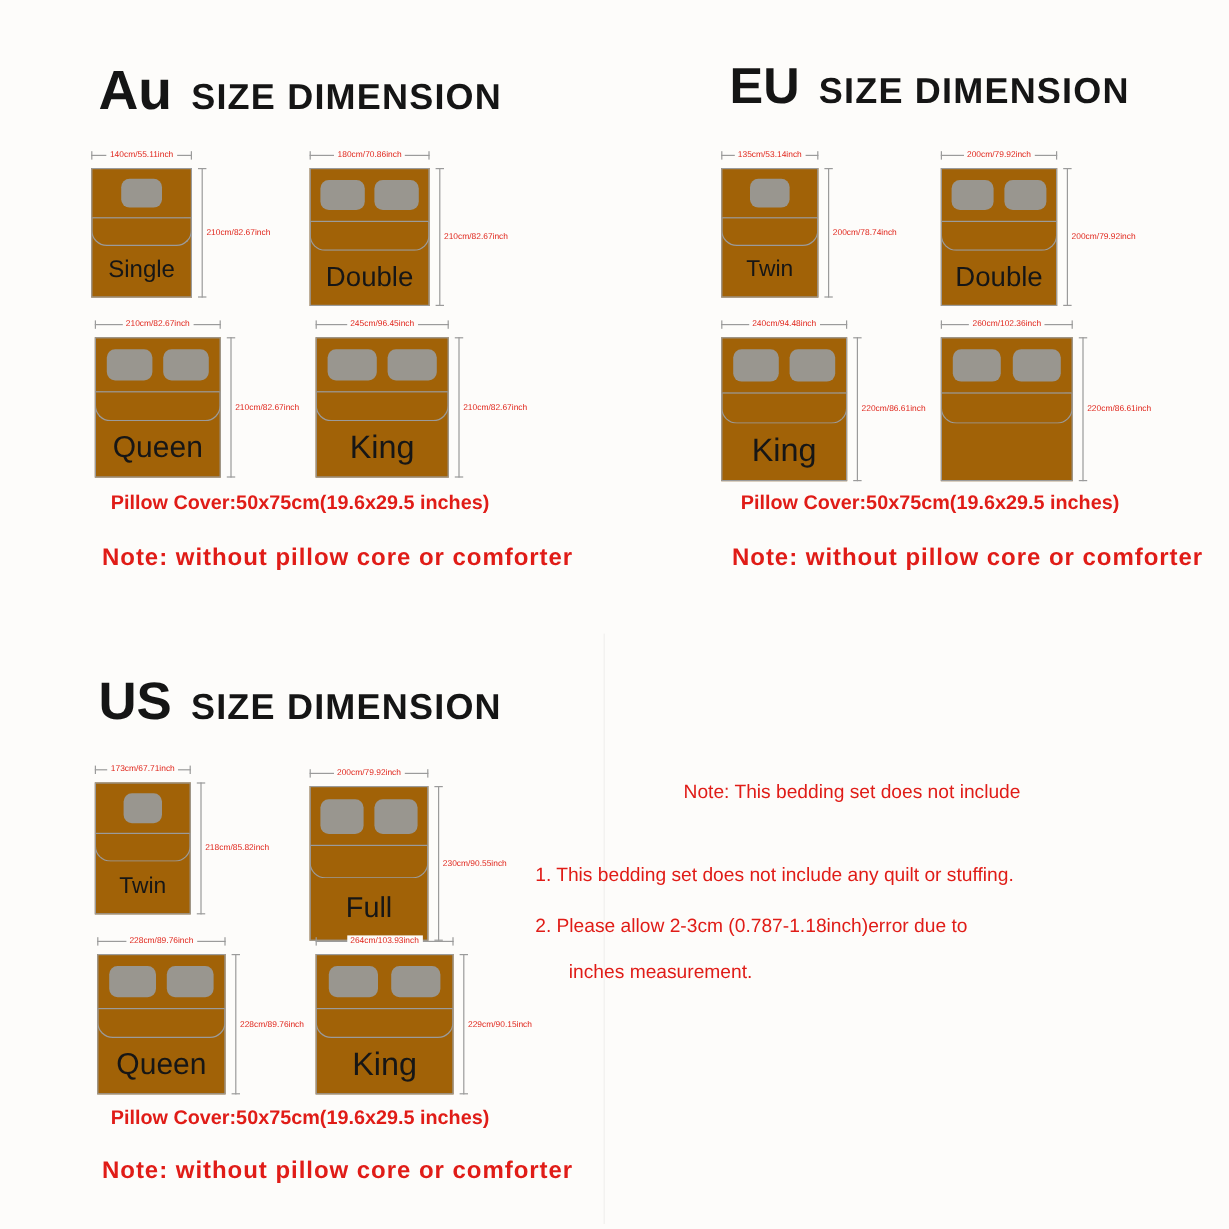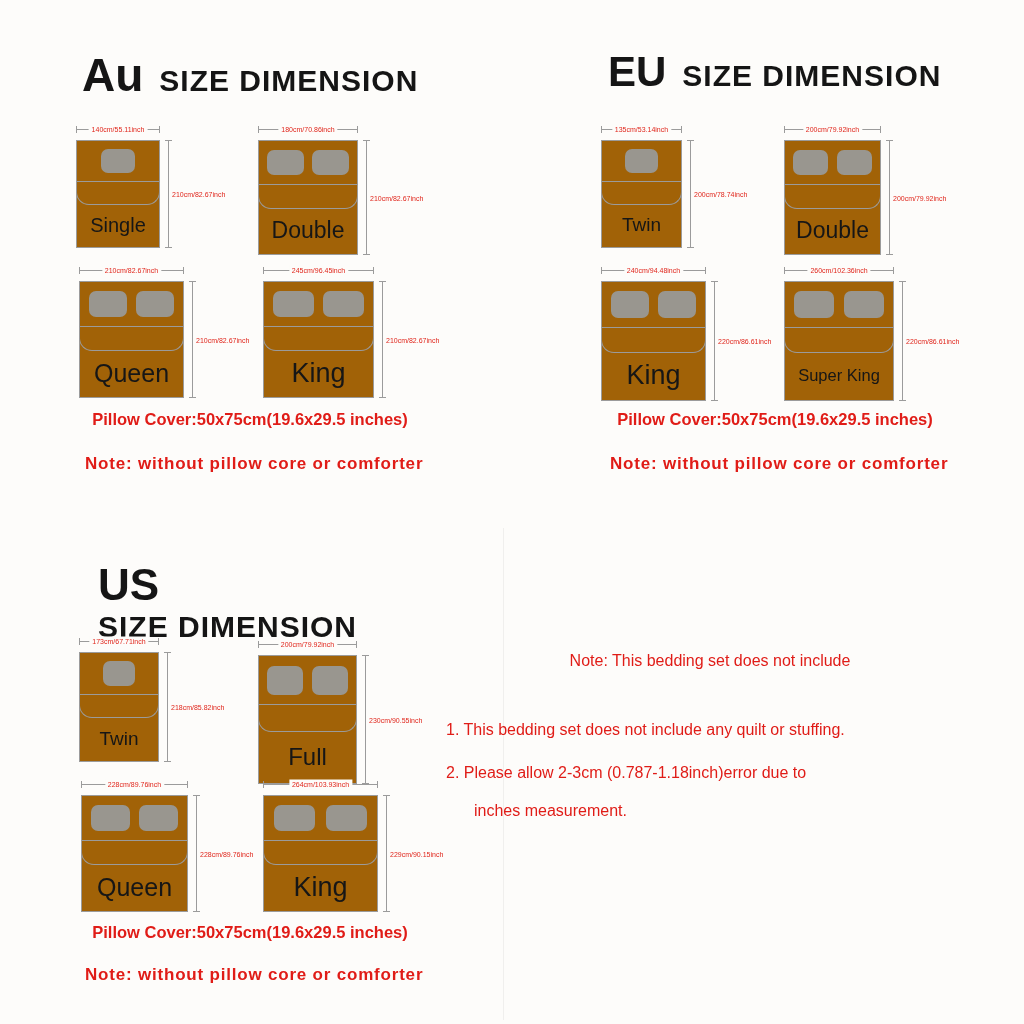--- a/index.html
+++ b/index.html
@@ -40,21 +40,21 @@
   .dimh{position:absolute;right:-9px;top:0;bottom:0;width:1px;background:#9b9b9b;}
   .dimh::before,.dimh::after{content:"";position:absolute;left:-3px;width:7px;height:1px;background:#9b9b9b;}
   .dimh::before{top:0;} .dimh::after{bottom:0;}
   .dimlabel-v{position:absolute;left:4px;top:50%;transform:translateY(-50%);
     font-size:7px;line-height:9px;color:#e0261c;white-space:nowrap;}
 
   
   .pillow-cover{position:absolute;width:330px;text-align:center;
     font-weight:700;font-size:16.5px;color:#e01c17;white-space:nowrap;}
   .core-note{position:absolute;width:330px;text-align:center;
-    font-weight:700;font-size:17px;letter-spacing:0.8px;color:#e01c17;white-space:nowrap;}
+    font-weight:700;font-size:20px;letter-spacing:0.8px;color:#e01c17;white-space:nowrap;}
 
   
   .disc{color:#e01c17;font-size:16px;white-space:nowrap;}
   .disc-heading{width:560px;text-align:center;}
 
   .seam{position:absolute;width:1px;background:rgba(0,0,0,0.05);}
 </style>
 </head>
 <body>
 
@@ -194,28 +194,27 @@
     </div>
   <div class="dimh">
       <span class="dimlabel-v">220cm/86.61inch</span>
     </div>
   <div class="bed-box">
     <div class="pillow-area">
         <div class="pillow two"></div>
         <div class="pillow two"></div>
       </div>
     <div class="fold"></div>
-    <div class="bed-name" style="font-size:16.5px;">Super King</div>
   </div>
 </div>
 
 <div class="pillow-cover" style="left:610px;top:410px;">Pillow Cover:50x75cm(19.6x29.5 inches)</div>
 <div class="core-note" style="left:610px;top:454px;">Note: without pillow core or comforter</div>
 
-<div class="sec-header" style="left:82px;top:560px;flex-direction:column;">
+<div class="sec-header" style="left:82px;top:560px;">
   <span class="sec-region" style="font-size:44px;">US</span>
   <span class="sec-title">SIZE DIMENSION</span>
 </div>
 
 <div class="bed" style="left:79px;top:652px;width:80px;height:110px;">
   <div class="dimw">
       <span class="dimlabel">173cm/67.71inch</span>
     </div>
   <div class="dimh">
       <span class="dimlabel-v">218cm/85.82inch</span>

